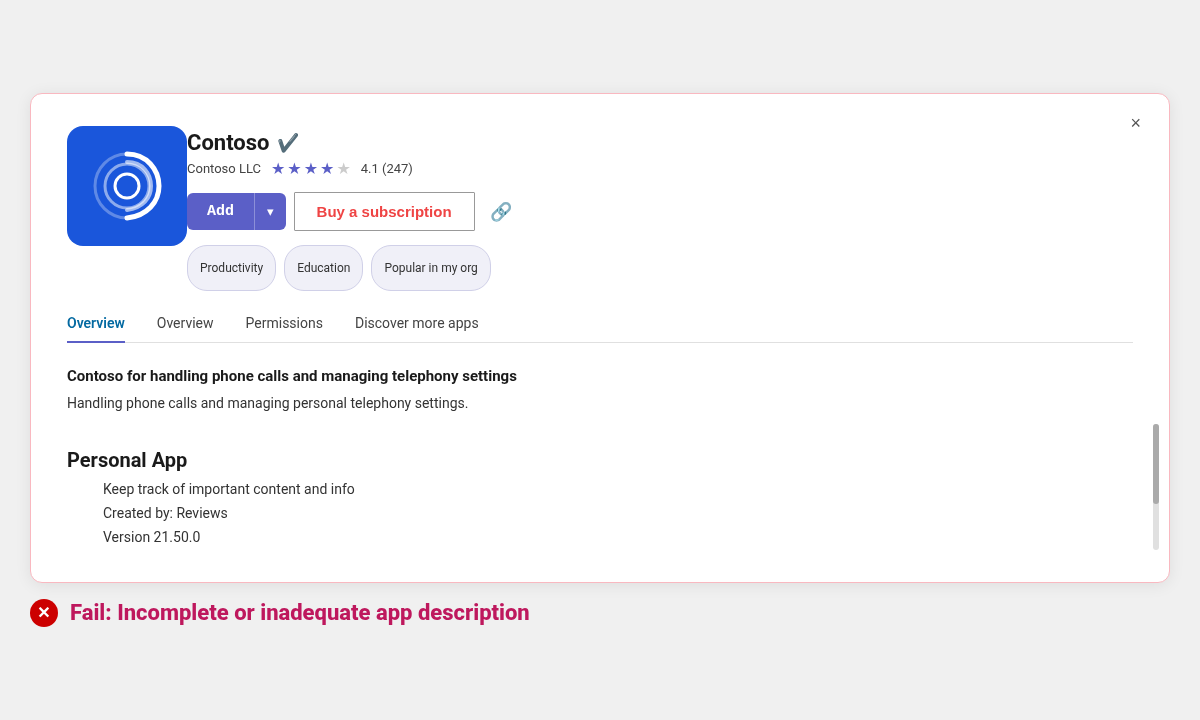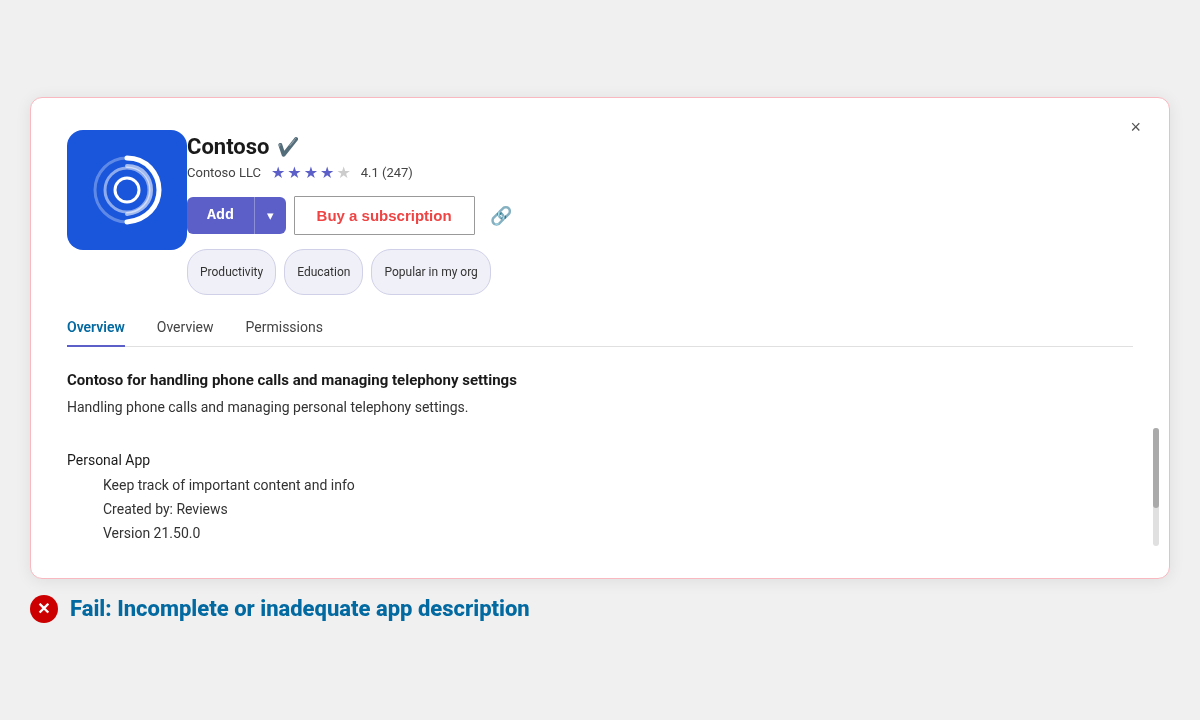--- a/index.html
+++ b/index.html
@@ -216,22 +216,22 @@
     }
 
     .content-para {
       font-size: 14px;
       color: #333;
       margin-bottom: 34px;
       line-height: 1.5;
     }
 
     .section-title {
-      font-size: 14px;
-      font-weight: 400;
+      font-size: 20px;
+      font-weight: 700;
       color: #1a1a1a;
       margin-bottom: 6px;
     }
 
     .section-line {
       font-size: 14px;
       color: #333;
       line-height: 1.7;
       margin-left: 36px;
     }
@@ -271,21 +271,21 @@
       justify-content: center;
       color: white;
       font-size: 16px;
       font-weight: 700;
       flex-shrink: 0;
     }
 
     .fail-text {
       font-size: 22px;
       font-weight: 800;
-      color: #0369a1;
+      color: #be185d;
     }
   </style>
 </head>
 <body>
 
 <div class="modal-wrapper">
   <button class="close-btn">×</button>
 
   <div class="app-header">
     <div class="app-icon">
@@ -331,20 +331,21 @@
         <span class="tag">Education</span>
         <span class="tag">Popular in my org</span>
       </div>
     </div>
   </div>
 
   <div class="tabs-row">
     <div class="tab active">Overview</div>
     <div class="tab">Overview</div>
     <div class="tab">Permissions</div>
+    <div class="tab">Discover more apps</div>
   </div>
 
   <div class="content-area">
     <p class="content-heading">Contoso for handling phone calls and managing telephony settings</p>
     <p class="content-para">Handling phone calls and managing personal telephony settings.</p>
 
     <p class="section-title">Personal App</p>
     <p class="section-line">Keep track of important content and info</p>
     <p class="section-line">Created by: Reviews</p>
     <p class="section-line">Version 21.50.0</p>

